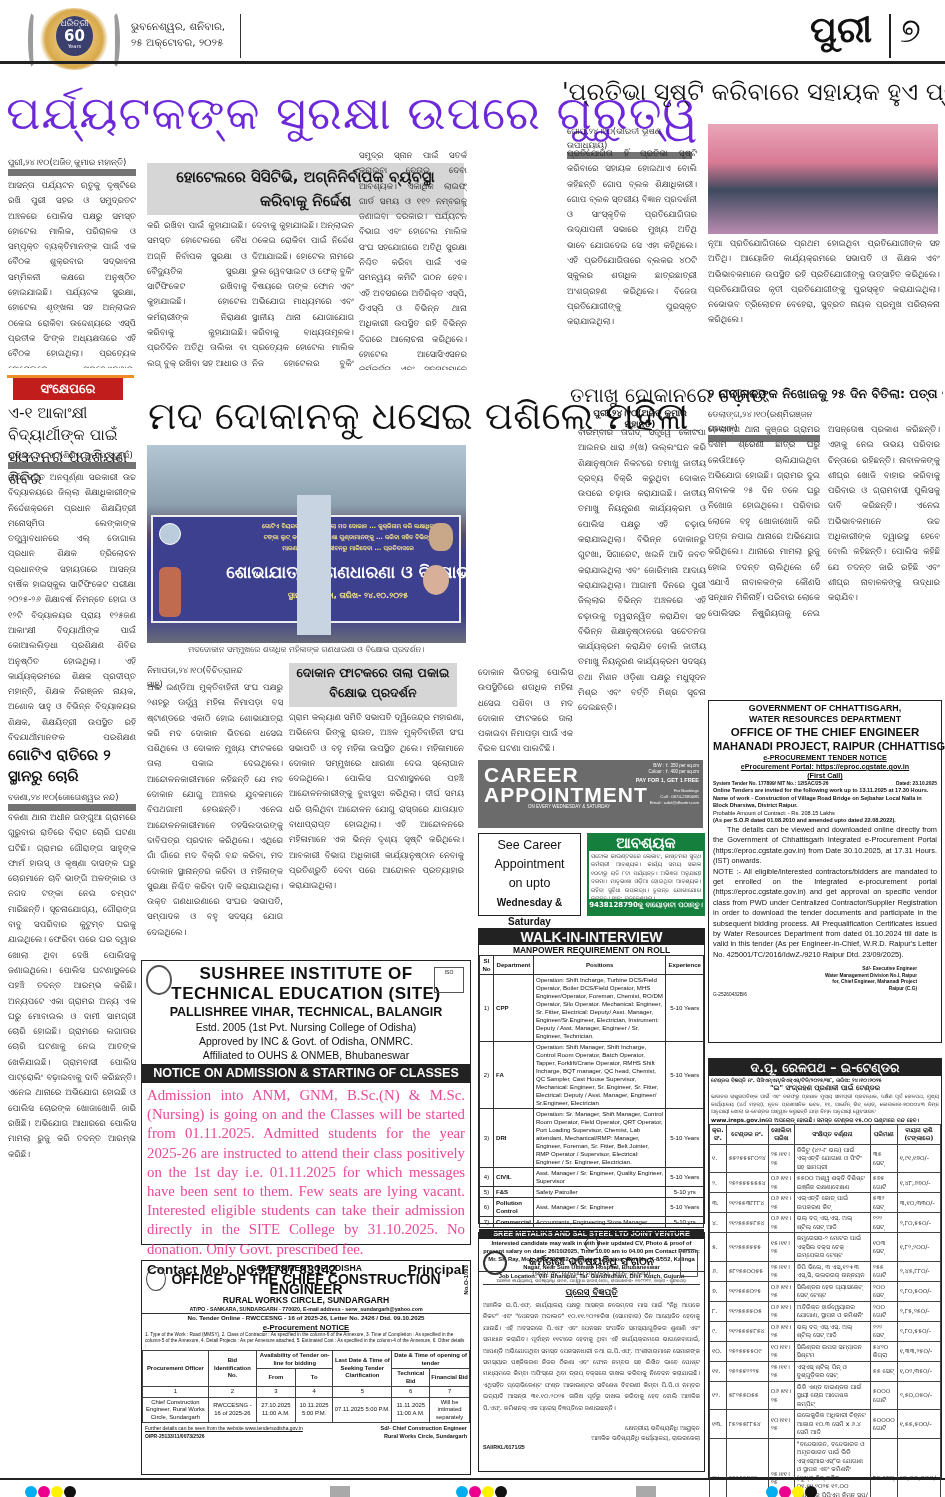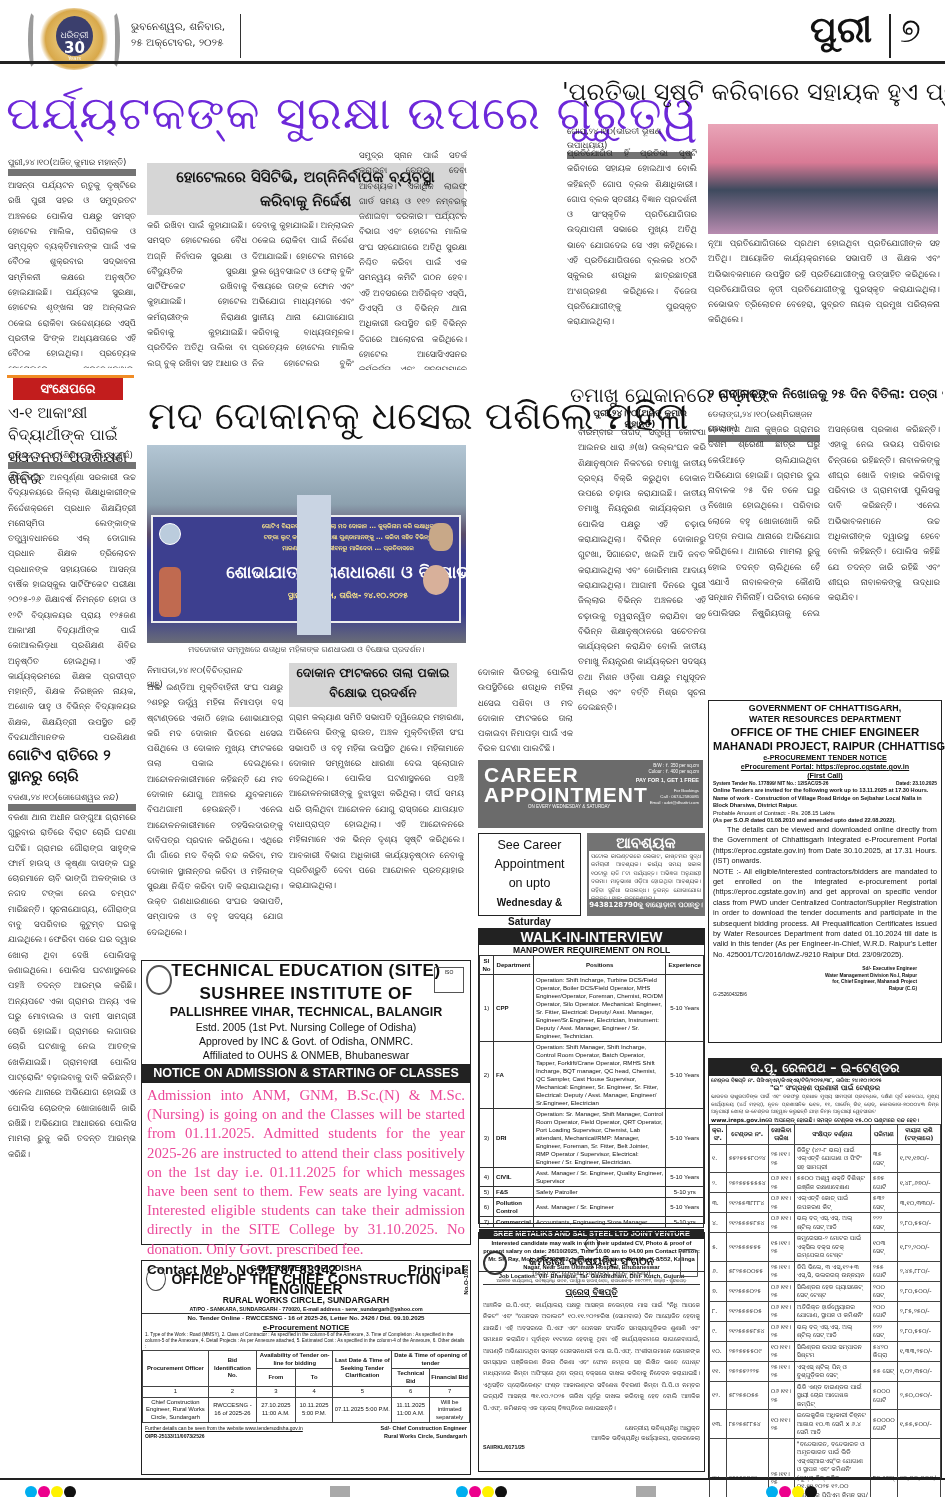--- a/index.html
+++ b/index.html
@@ -3,21 +3,21 @@
 <meta charset="utf-8">
 <style>
 *{box-sizing:border-box;margin:0;padding:0}
 body{width:945px;height:1497px;background:#fff;font-family:"DejaVu Sans",sans-serif;color:#111;position:relative;overflow:hidden}
 .abs{position:absolute}
 .txt{font-size:8.6px;line-height:15.3px;text-align:justify;color:#222;overflow:hidden}
 .mast{left:0;top:0;width:945px;height:64px}
 .logo{left:28px;top:6px;width:92px;height:62px}
 .logo .ring{position:absolute;left:10px;top:2px;width:72px;height:62px;border-radius:50%;background:radial-gradient(circle,#f7e2a2 0%,#d8a84a 60%,#fff 72%)}
 .logo .disc{position:absolute;left:28px;top:10px;width:37px;height:40px;border-radius:50%;background:#3b3f6d;color:#fff;text-align:center}
-.logo .disc .a{font-size:9px;display:block;margin-top:14px}
+.logo .disc .a{font-size:9px;display:block;margin-top:2px}
 .logo .disc .n{font-size:15px;font-weight:bold;display:block;line-height:14px}
 .logo .disc .y{font-size:5px;display:block}
 .logo .brk{position:absolute;top:4px;width:12px;height:60px;border:5px solid #9b9b9b;border-radius:50%}
 .dateline{left:131px;top:18px;font-size:10.5px;line-height:16px;color:#222}
 .vbar{left:240px;top:14px;width:1px;height:44px;background:#333}
 .section-name{left:810px;top:10px;font-size:36px;font-weight:bold;line-height:40px}
 .pagebar{left:889px;top:14px;width:2px;height:44px;background:#222}
 .pageno{left:900px;top:10px;font-size:34px;line-height:40px}
 .rule{left:0;top:61px;width:945px;height:3px;background:#222}
 .h-main{left:6px;top:82px;font-size:46px;line-height:62px;letter-spacing:1px;white-space:nowrap;color:#6d28d9}
@@ -49,21 +49,21 @@
 </head>
 <body>
 
 <div class="abs mast">
   <div class="abs logo">
     <div class="brk" style="left:0;border-right-color:transparent;border-top-color:transparent;border-bottom-color:transparent"></div>
     <div class="ring"></div>
     <div class="brk" style="left:80px;border-left-color:transparent;border-top-color:transparent;border-bottom-color:transparent"></div>
     <div class="disc">
       <span class="a">ଧରିତ୍ରୀ</span>
-      <span class="n">30</span>
+      <span class="n">60</span>
       <span class="y">Years</span>
     </div>
   </div>
   <div class="abs dateline">
     <div>ଭୁବନେଶ୍ୱର, ଶନିବାର,</div>
     <div>୨୫ ଅକ୍ଟୋବର, ୨୦୨୫</div>
   </div>
   <div class="abs vbar"></div>
   <div class="abs section-name">ପୁରୀ</div>
   <div class="abs pagebar"></div>
@@ -143,21 +143,21 @@
   </div>
 </div>
 
 <div class="abs ad-box en" style="left:478px;top:833px;width:103px;height:83px;text-align:center;font-size:12.5px;line-height:19px;padding-top:2px">
   <div>See Career</div>
   <div>Appointment</div>
   <div>on upto</div>
   <div style="font-weight:bold;font-size:10px">Wednesday &amp; Saturday</div>
 </div>
 
-<div class="abs" style="left:587px;top:833px;width:118px;height:83px;background:#737373;color:#fff;padding:2px">
+<div class="abs" style="left:587px;top:833px;width:118px;height:83px;background:#15803d;color:#fff;padding:2px">
   <div style="text-align:center;font-size:15px;font-weight:bold;line-height:16px">ଆବଶ୍ୟକ</div>
   <div style="background:#fff;color:#222;font-size:5.7px;line-height:8.4px;padding:1px 2px;height:48px;overflow:hidden;text-align:justify">ପଟୋଲ କାଉଣ୍ଟରରେ ଲେକାଟ, କାଷ୍ଟମର ସୁଦ୍ଧ କର୍ମଚାରୀ ଆବଶ୍ୟକ। କାର୍ଯ୍ୟ ସମୟ ସକାଳ ୧୦ଟାରୁ ରାତି ୮ଟା ପର୍ଯ୍ୟନ୍ତ। ଅଭିଜ୍ଞତା ଅନୁଯାୟୀ ଦରମା। ମାତୃଭାଷା ଓଡ଼ିଆ ହୋଇଥିବା ଆବଶ୍ୟକ। ରହିବା ସୁବିଧା ଉପଲବ୍ଧ। ତୁରନ୍ତ ଯୋଗାଯୋଗ କରନ୍ତୁ। ସ୍ଥାନ: ଭୁବନେଶ୍ୱର।</div>
   <div style="font-size:7px;font-weight:bold;line-height:13px;text-align:center">9438128790କୁ ବାୟୋଡ଼ାଟା ପଠାନ୍ତୁ।</div>
 </div>
 
 <div class="abs ad-box" style="left:478px;top:928px;width:227px;height:296px">
   <div class="en" style="background:#222;color:#fff;text-align:center;font-weight:bold;font-size:14px;line-height:16px">WALK-IN-INTERVIEW</div>
   <div class="en" style="text-align:center;font-weight:bold;font-size:8.5px;line-height:10px">MANPOWER REQUIREMENT ON ROLL</div>
   <table class="wi-table">
     <thead>
@@ -230,22 +230,22 @@
   <div style="text-align:center;font-size:9px;font-weight:bold;line-height:14px;text-decoration:underline">ପ୍ରେସ୍ ବିଜ୍ଞପ୍ତି</div>
   <div style="font-size:6.2px;line-height:11.4px;text-align:justify;height:124px;overflow:hidden">ଆଞ୍ଚଳିକ ଇ.ପି.ଏଫ୍. କାର୍ଯ୍ୟାଳୟ ପକ୍ଷରୁ ଆସନ୍ତା ନଭେମ୍ବର ମାସ ପାଇଁ "ନିଧି ଆପକେ ନିକଟ" ଏବଂ "ପେନସନ ଅଦାଲତ" ୧୦.୧୧.୨୦୨୫ରିଖ (ସୋମବାର) ଦିନ ଆୟୋଜିତ ହେବାକୁ ଯାଉଛି। ଏହି ଅବସରରେ ପି.ଏଫ ଏବଂ ପେନସନ ସଂପର୍କିତ ସମସ୍ୟାଗୁଡ଼ିକର ଶୁଣାଣି ଏବଂ ସମାଧାନ କରାଯିବ। ପୂର୍ବାହ୍ନ ୧୧ଟାରେ ହେବାକୁ ଥିବା ଏହି କାର୍ଯ୍ୟକ୍ରମରେ ଭାଗନେବାପାଇଁ, ଆପଣ୍ଡି ଅଭିଯୋଗଥିବା ସମସ୍ତ ପେନସନଧାରୀ ତଥା ଇ.ପି.ଏଫ୍. ଅଂଶୀଦାରମାନେ ସେମାନଙ୍କ ସମସ୍ୟାର ପଞ୍ଜିକରଣ ନିଜର ଠିକଣା ଏବଂ ଫୋନ ନମ୍ବର ସହ ଲିଖିତ ଭାବେ ପୋଷ୍ଟ ମାଧ୍ୟମରେ କିମ୍ବା ଅଫିସ୍‌ରେ ଥିବା ଡ୍ରପ୍ ବକ୍ସରେ ଦାଖଲ କରିବାକୁ ନିବେଦନ କରାଯାଇଛି। ଏଥିସହିତ ପ୍ରୋଭିଡେଣ୍ଟ ଫଣ୍ଡ ଆକାଉଣ୍ଟର ସବିଶେଷ ବିବରଣୀ କିମ୍ବା ପି.ପି.ଓ ନମ୍ବର ଇତ୍ୟାଦି ଆସନ୍ତା ୩୧.୧୦.୨୦୨୫ ତାରିଖ ପୂର୍ବରୁ ଦାଖଲ କରିବାକୁ ହେବ ବୋଲି ଆଞ୍ଚଳିକ ପି.ଏଫ୍. କମିଶନର୍ ଏକ ପ୍ରେସ୍ ବିଜ୍ଞପ୍ତିରେ ଜଣାଇଛନ୍ତି।</div>
   <div style="text-align:right;font-size:6.2px;line-height:10px">କ୍ଷେତ୍ରୀୟ ଭବିଷ୍ୟନିଧି ଆୟୁକ୍ତ</div>
   <div style="text-align:right;font-size:6.2px;line-height:10px">ଆଞ୍ଚଳିକ ଭବିଷ୍ୟନିଧି କାର୍ଯ୍ୟାଳୟ, ରାଉରକେଲା</div>
   <div class="en" style="font-size:5.3px;font-weight:bold;line-height:8px">SAI/RKL/0171/25</div>
 </div>
 
 <div class="abs ad-box" style="left:141px;top:960px;width:330px;height:285px;text-align:center">
   <div class="abs" style="left:4px;top:4px;width:26px;height:30px;border-radius:50%;border:2px solid #555"></div>
   <div class="abs en" style="right:6px;top:6px;width:30px;height:26px;border:1px solid #555;font-size:5px;line-height:8px">ISO</div>
+  <div class="en" style="font-size:17px;font-weight:bold;line-height:20px;margin-top:3px;letter-spacing:0.5px">SUSHREE INSTITUTE OF</div>
   <div class="en" style="font-size:17px;font-weight:bold;line-height:20px;letter-spacing:0.5px">TECHNICAL EDUCATION (SITE)</div>
-  <div class="en" style="font-size:17px;font-weight:bold;line-height:20px;margin-top:3px;letter-spacing:0.5px">SUSHREE INSTITUTE OF</div>
   <div class="en" style="font-size:12.5px;font-weight:bold;line-height:16px">PALLISHREE VIHAR, TECHNICAL, BALANGIR</div>
   <div class="en" style="font-size:10.5px;line-height:14px">Estd. 2005 (1st Pvt. Nursing College of Odisha)</div>
   <div class="en" style="font-size:10.5px;line-height:14px">Approved by INC &amp; Govt. of Odisha, ONMRC.</div>
   <div class="en" style="font-size:10.5px;line-height:14px">Affiliated to OUHS &amp; ONMEB, Bhubaneswar</div>
   <div class="en" style="background:#222;color:#fff;font-size:12.5px;font-weight:bold;line-height:19px;margin-top:2px">NOTICE ON ADMISSION &amp; STARTING OF CLASSES</div>
   <div class="site-body" style="padding:3px 5px 0">Admission into ANM, GNM, B.Sc.(N) &amp; M.Sc. (Nursing) is going on and the Classes will be started from 01.11.2025. Admitted students for the year 2025-26 are instructed to attend their class positively on the 1st day i.e. 01.11.2025 for which messages have been sent to them. Few seats are lying vacant. Interested eligible students can take their admission directly in the SITE College by 31.10.2025. No donation. Only Govt. prescribed fee.</div>
   <div class="en" style="display:flex;justify-content:space-between;padding:2px 5px;font-size:13.5px;font-weight:bold;line-height:18px">
     <span>Contact Mob. No.91787 83142</span>
     <span>Principal</span>
   </div>

